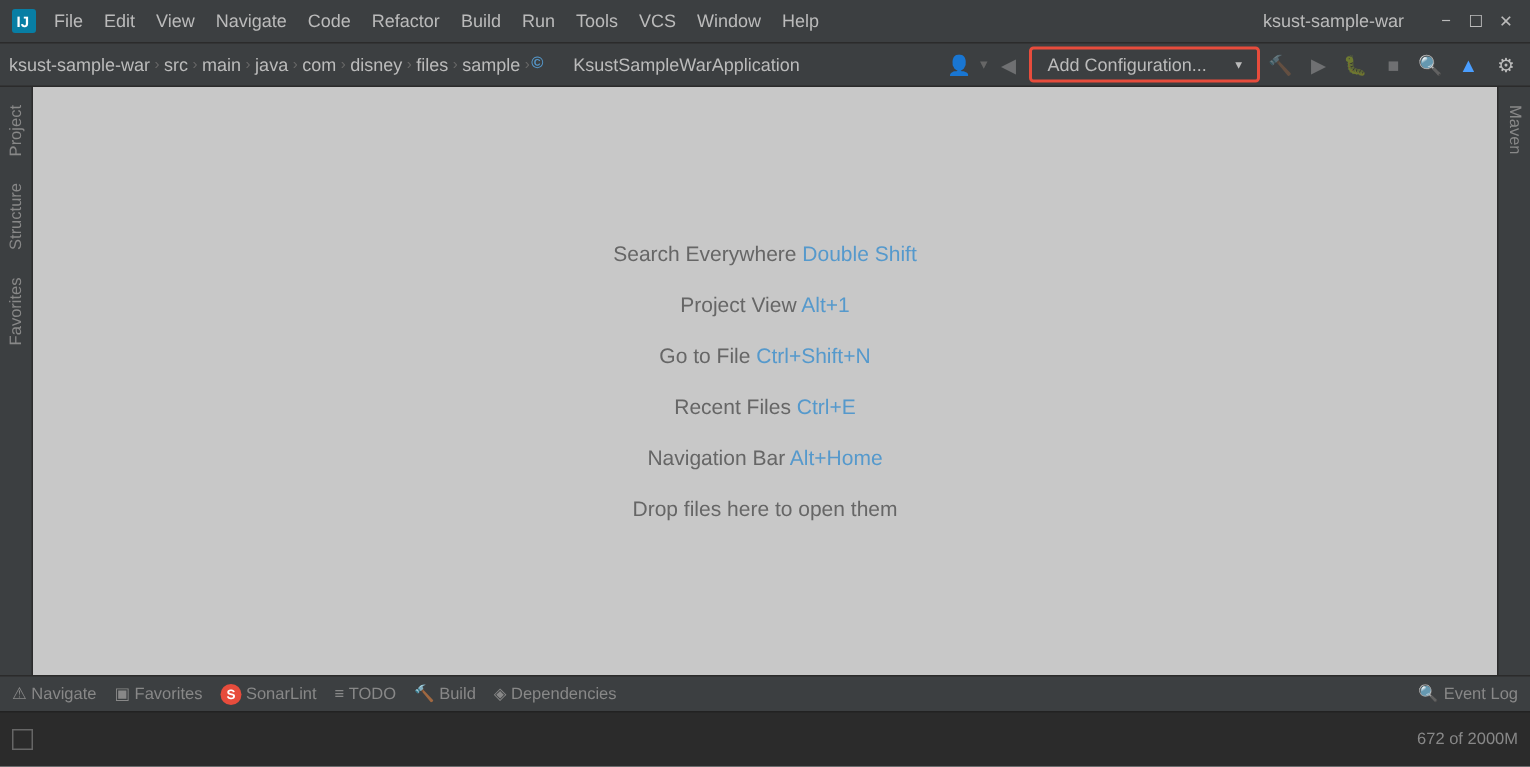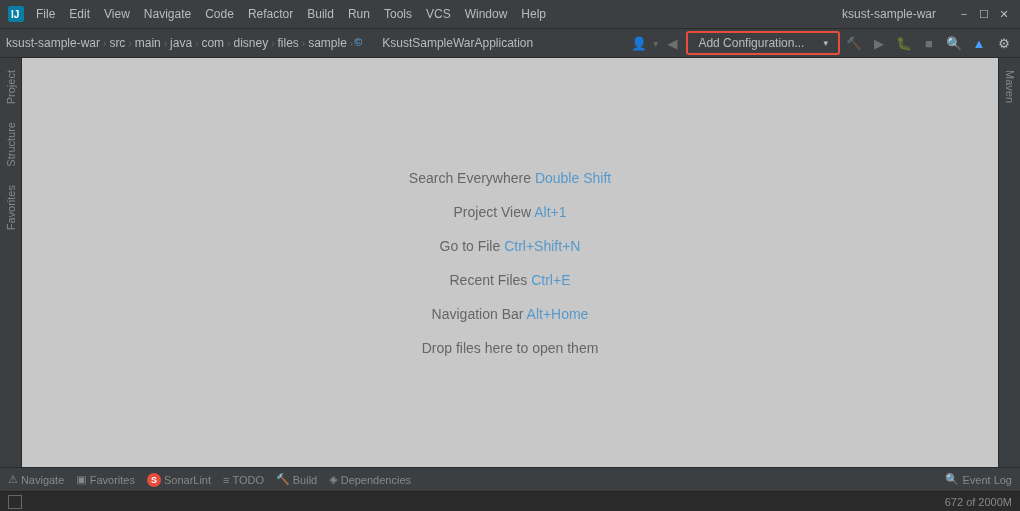--- a/index.html
+++ b/index.html
@@ -232,21 +232,21 @@
     }
     .status-right {
       margin-left: auto;
       display: flex;
       align-items: center;
       gap: 12px;
     }
 
     
     .bottom-bar {
-      height: 20px;
+      height: 37px;
       background: #2b2b2b;
       border-top: 1px solid #222;
       display: flex;
       align-items: center;
       padding: 0 8px;
       flex-shrink: 0;
       font-size: 11px;
       color: #888;
     }
     .bottom-right {

